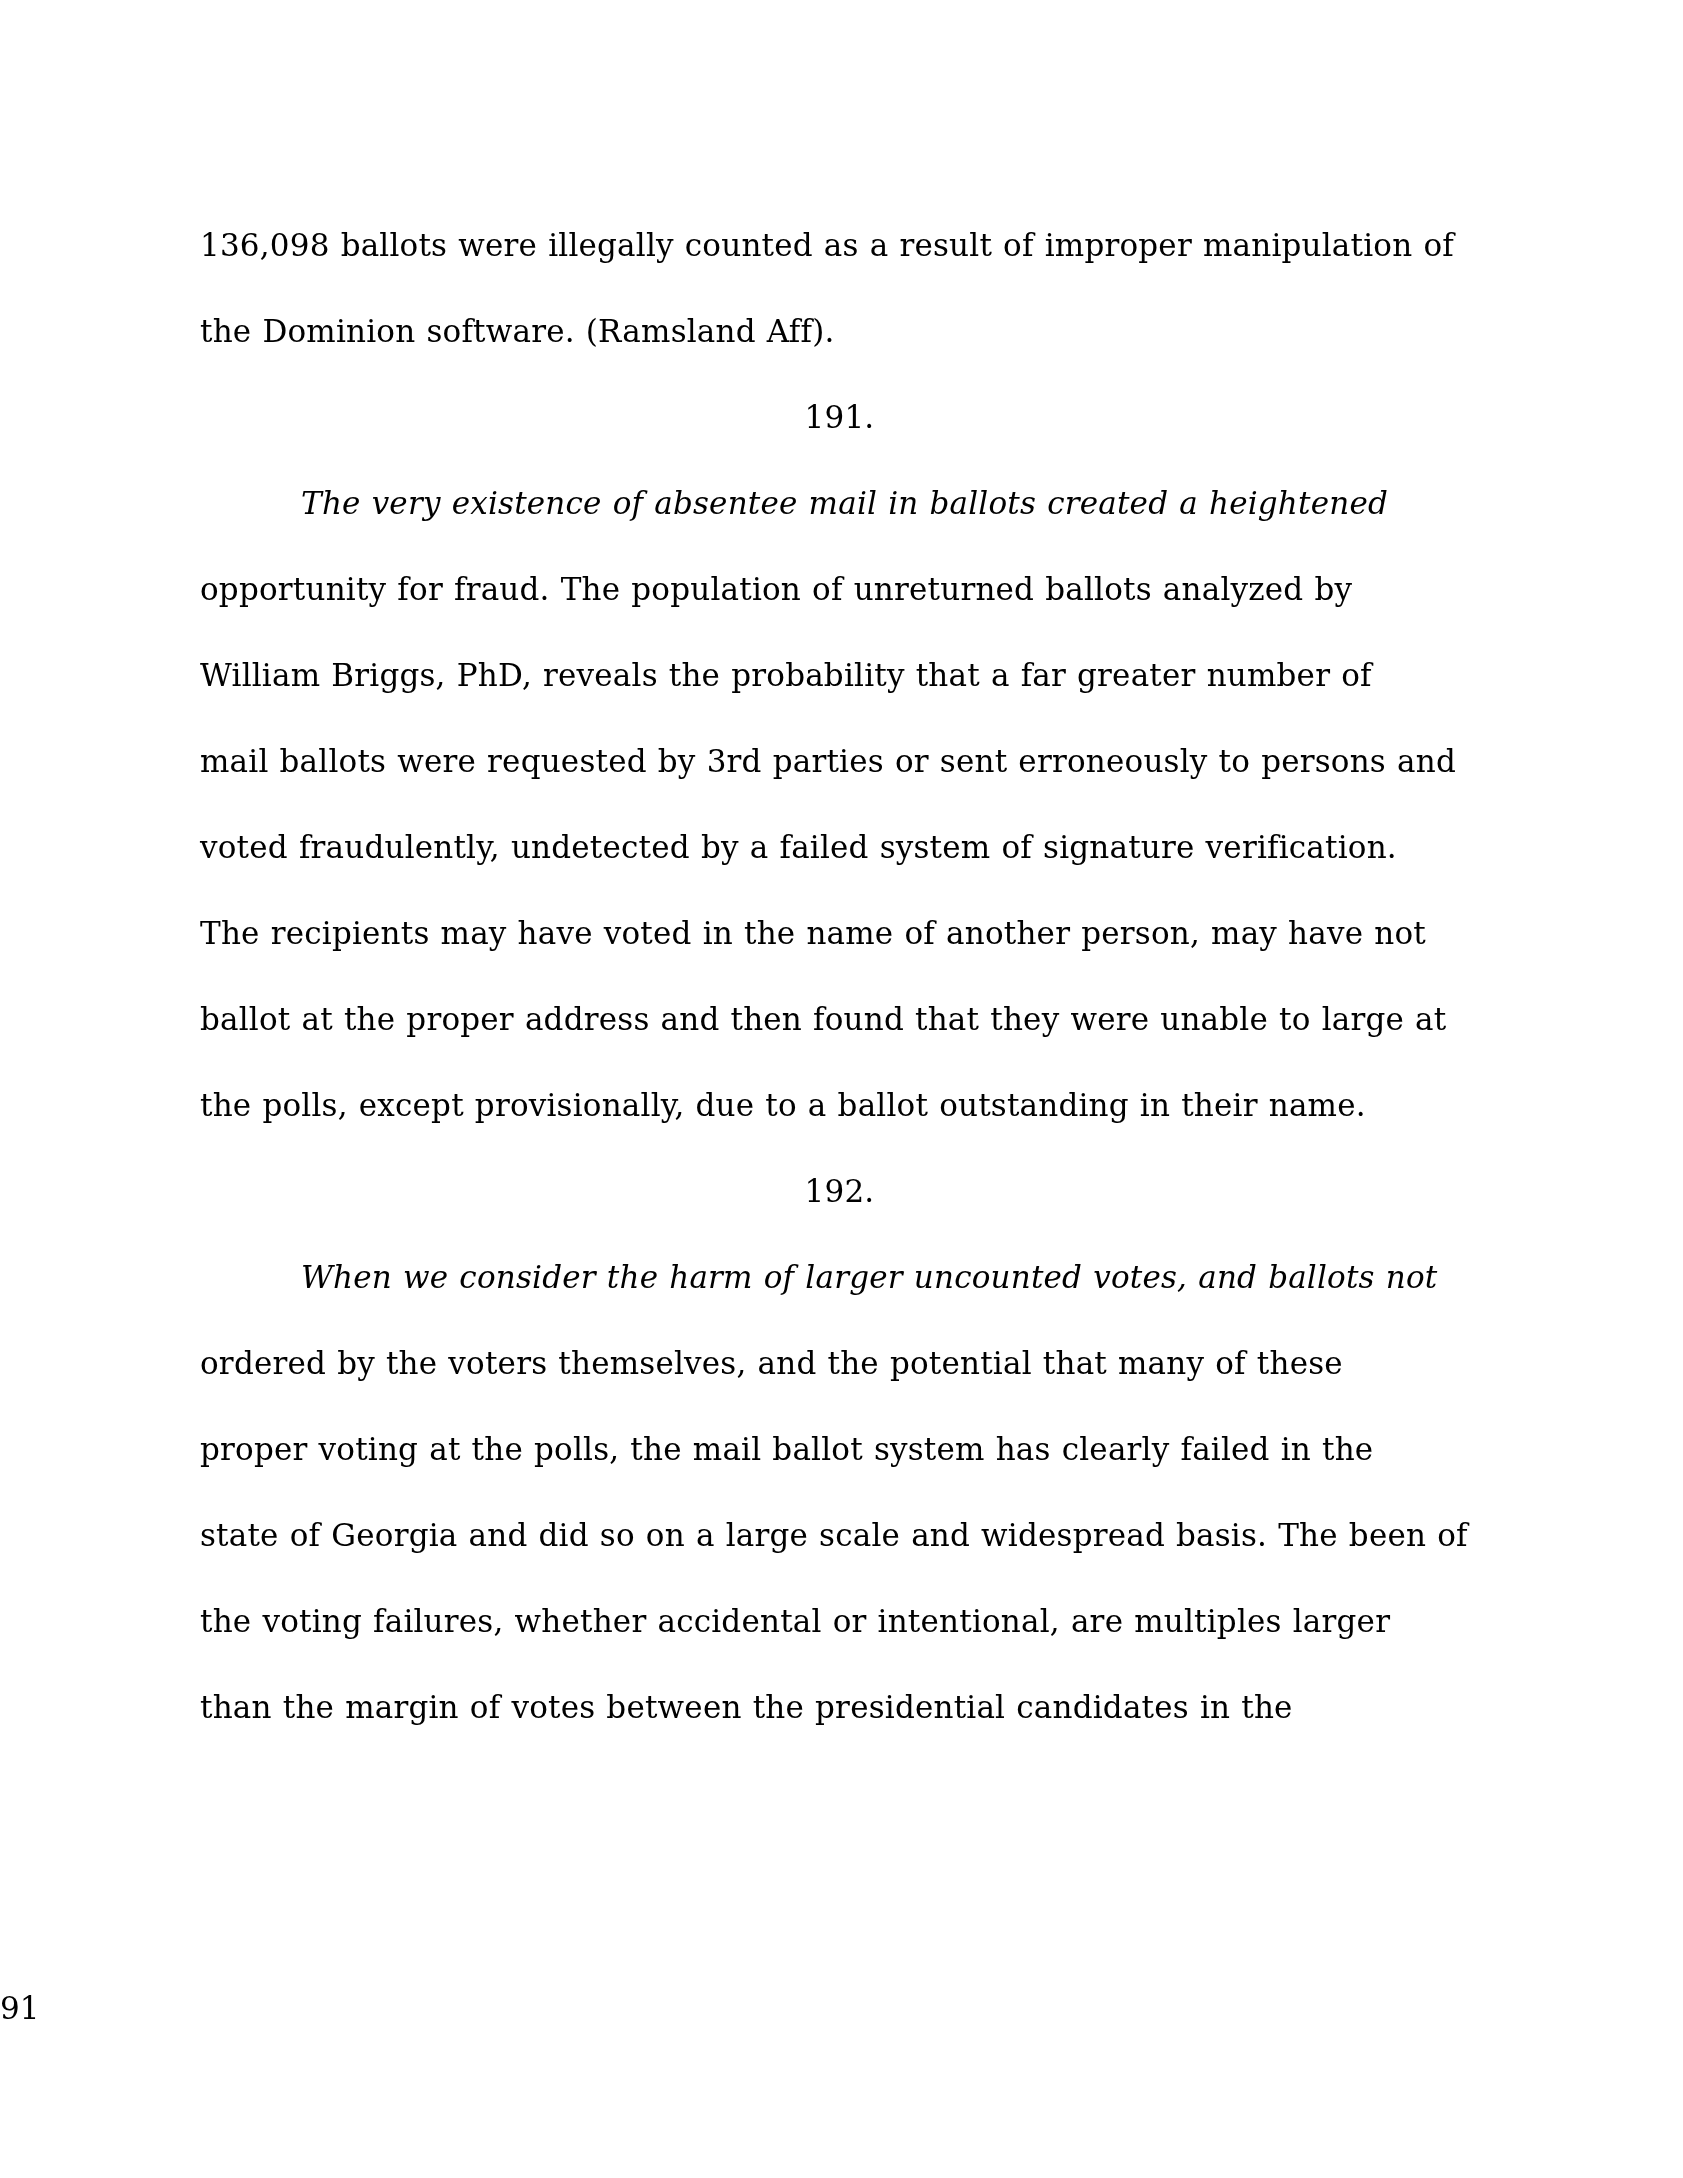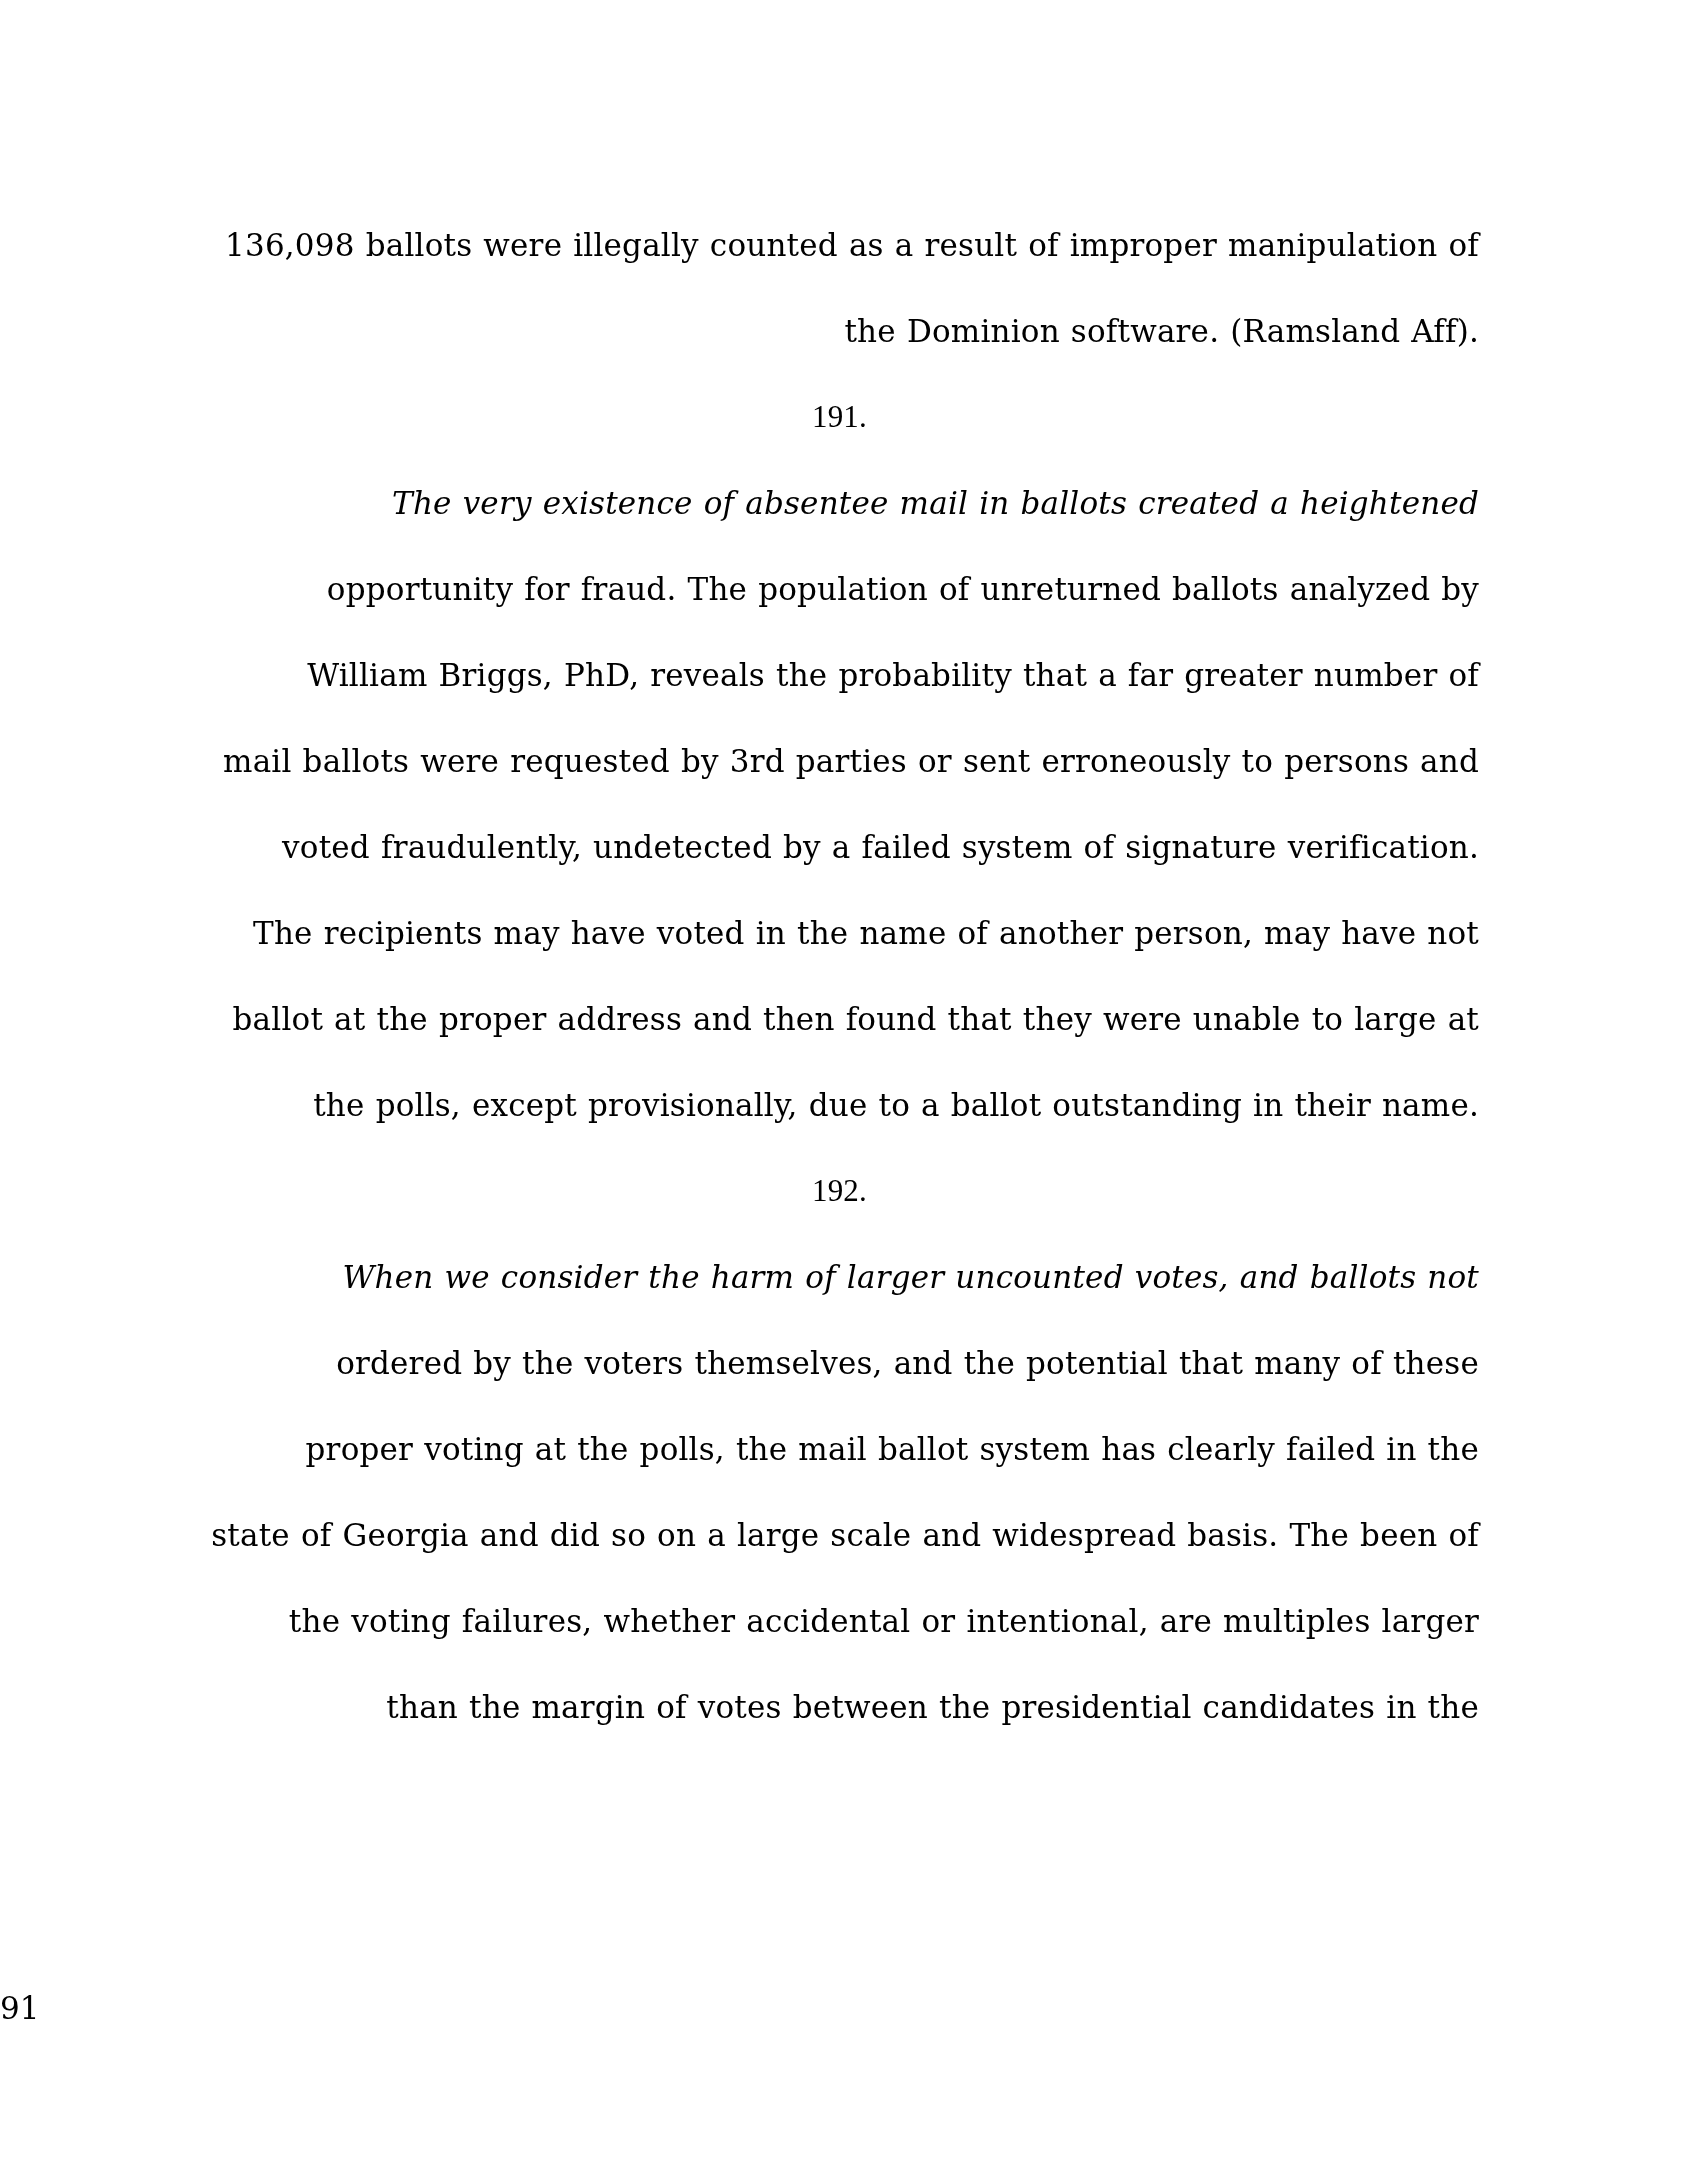--- a/index.html
+++ b/index.html
@@ -29,32 +29,30 @@
       top: 202px; 
       font-size: 31px;
       line-height: 86px;
       letter-spacing: 0.2px;
       word-spacing: 1px;
     }
     .line {
       display: block;
       white-space: nowrap;
       height: 86px;
-      text-align: right;
     }
     .line.indent {
       padding-left: 101px;
       font-style: italic;
     }
     .para-num {
       display: block;
       text-align: center;
       height: 86px;
       white-space: nowrap;
-      font-family: Liberation Serif, serif;
     }
     .page-number {
       position: absolute;
       left: 0;
       width: 1683px;
       top: 1988px;
       font-size: 31px;
       line-height: 40px;
     }
   </style>

